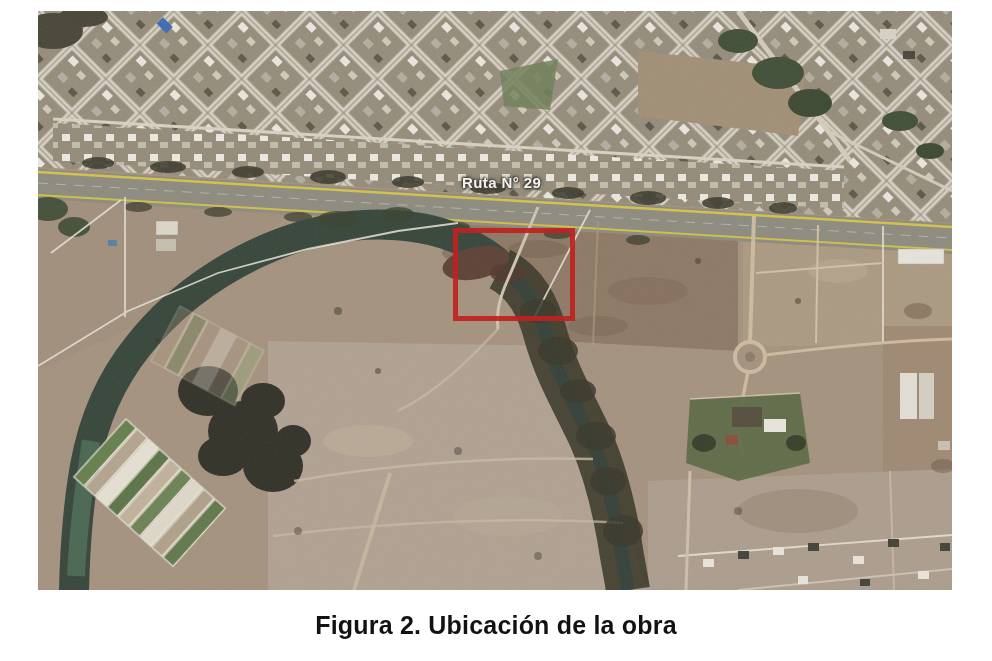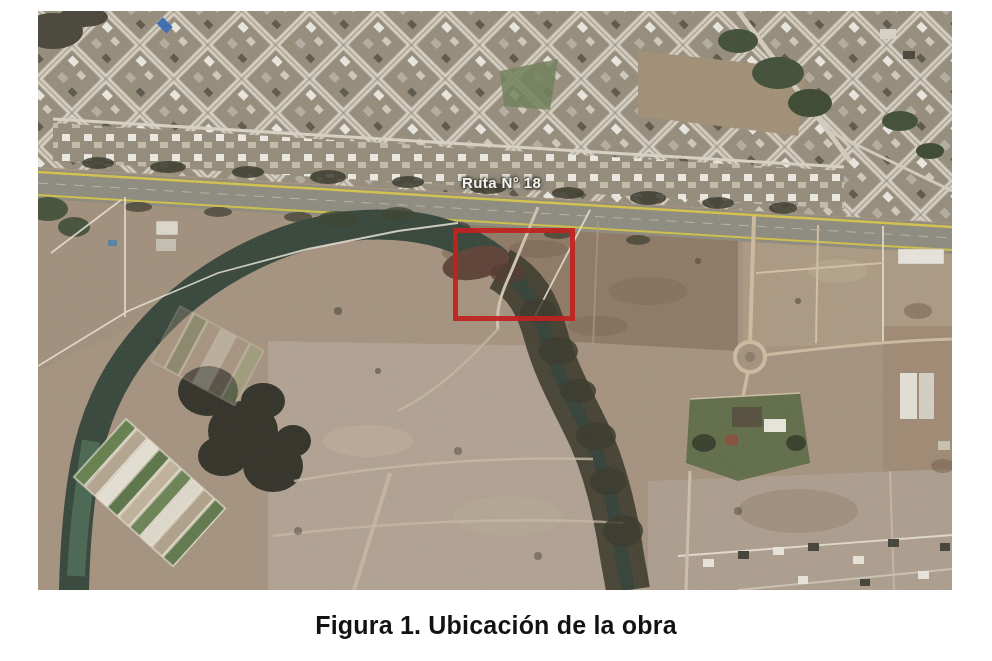--- a/index.html
+++ b/index.html
@@ -253,19 +253,19 @@
             <circle cx="760, " r="0"></circle>
           <circle cx="760" cy="290" r="3" opacity=".6"></circle>
             <circle cx="700" cy="500" r="4" opacity=".5"></circle>
           <circle cx="120" cy="330" r="3" opacity=".6"></circle>
             <circle cx="260" cy="520" r="4" opacity=".5"></circle>
         </g>
 
         <rect width="914" height="579" filter="url(#grain)" opacity="0.07"></rect>
       </svg>
 
-      <div class="road-label">Ruta N° 18</div>
+      <div class="road-label">Ruta N° 29</div>
       <div class="highlight-box"></div>
     </div>
 
-    <figcaption class="caption">Figura 1. Ubicación de la obra</figcaption>
+    <figcaption class="caption">Figura 2. Ubicación de la obra</figcaption>
   </figure>
 </div>
 
 </body></html>

